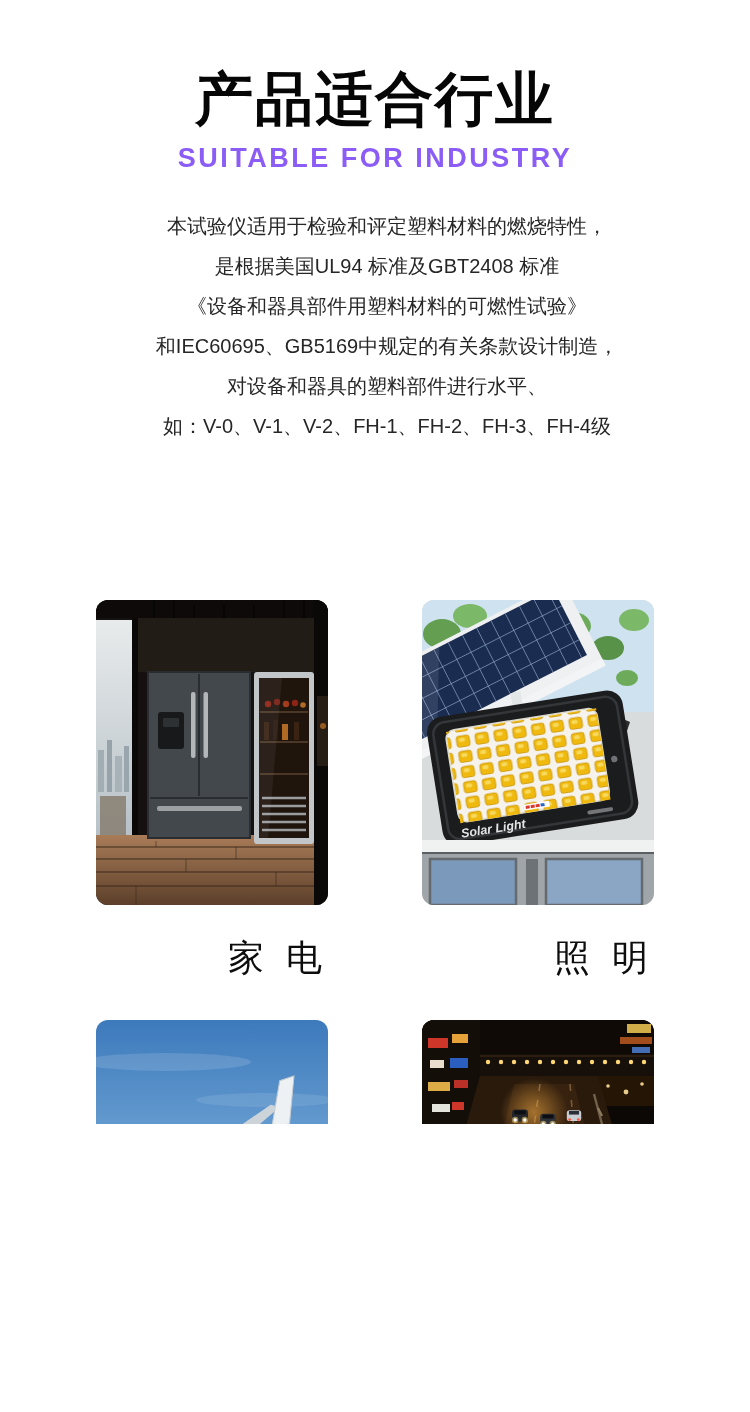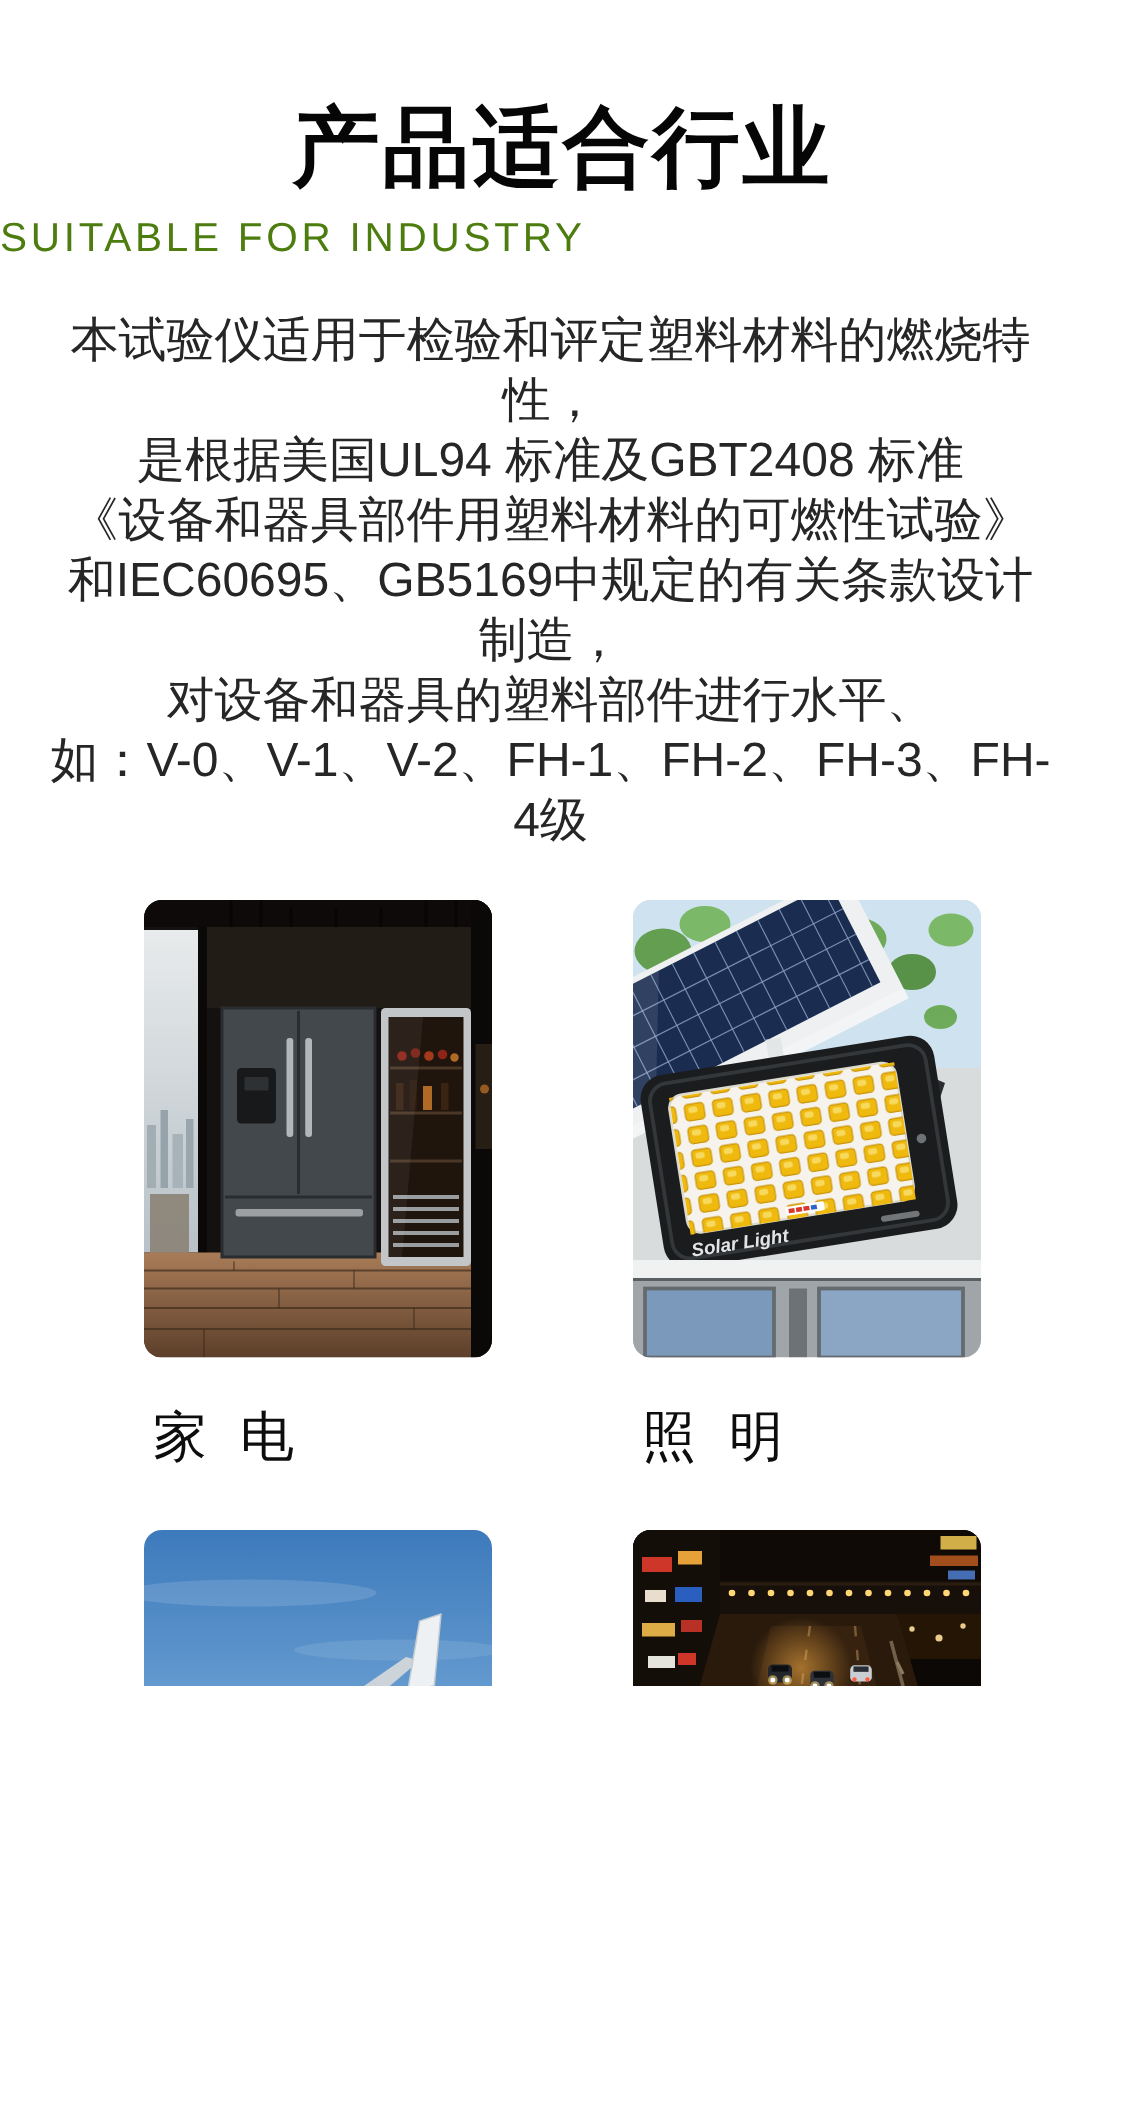--- a/index.html
+++ b/index.html
@@ -7,38 +7,38 @@
     position:relative;width:750px;height:1124px;margin:0 auto;
     background:#ffffff;overflow:hidden;
     font-family:"Liberation Sans","DejaVu Sans",sans-serif;
     -webkit-font-smoothing:antialiased;
   }
   .title{
     position:absolute;top:64px;left:0;width:750px;text-align:center;
     font-size:58px;font-weight:900;color:#060606;letter-spacing:2px;line-height:1.2;
   }
   .subtitle{
-    position:absolute;top:141px;left:0;width:750px;text-align:left;
-    font-size:27px;font-weight:400;color:#4d7c0f;letter-spacing:2.5px;line-height:1.3;
+    position:absolute;top:141px;left:0;width:750px;text-align:center;
+    font-size:27px;font-weight:700;color:#8b5cf6;letter-spacing:2.5px;line-height:1.3;
   }
   .description{
-    position:absolute;top:206px;left:32px;width:670px;text-align:center;
-    font-size:32px;color:#262626;line-height:40px;font-weight:400;
+    position:absolute;top:206px;left:52px;width:670px;text-align:center;
+    font-size:20px;color:#262626;line-height:40px;font-weight:400;
   }
   .figure{
     position:absolute;width:232px;height:305px;border-radius:12px;overflow:hidden;
     background:#eee;
   }
   .figure svg{display:block;width:100%;height:100%;}
   #fig-appliances{left:96px;top:600px;}
   #fig-lighting{left:422px;top:600px;}
   #fig-aviation{left:96px;top:1020px;}
   #fig-automotive{left:422px;top:1020px;}
   .caption{
-    position:absolute;width:232px;text-align:left;
+    position:absolute;width:232px;text-align:right;
     font-size:36px;line-height:44px;color:#0d0d0d;font-weight:500;letter-spacing:6px;
     text-indent:6px; 
   }
   #cap-appliances{left:96px;top:936px;}
   #cap-lighting{left:422px;top:936px;}
   #cap-aviation{left:96px;top:1344px;}
   #cap-automotive{left:422px;top:1344px;}
 </style>
 </head>
 <body>

